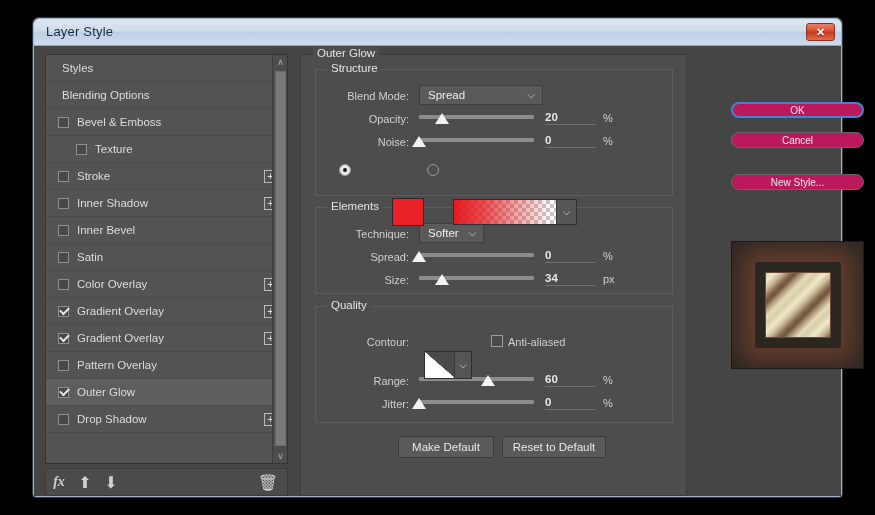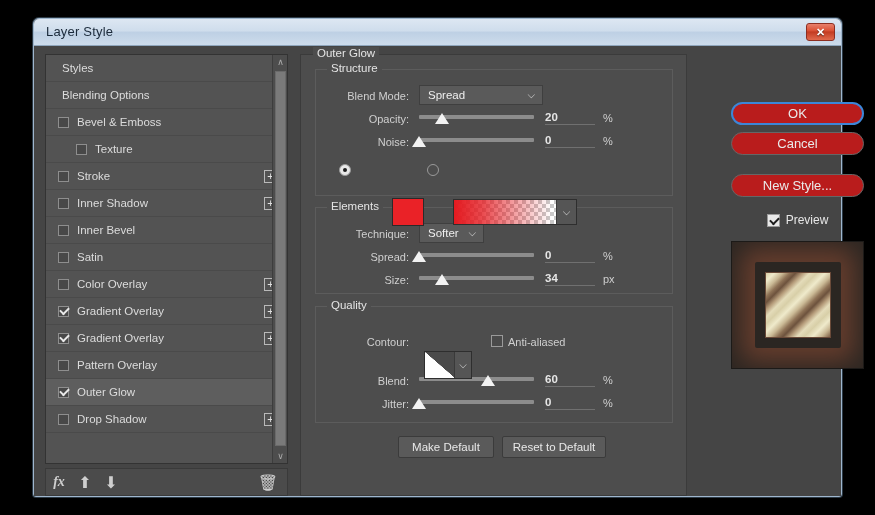--- a/index.html
+++ b/index.html
@@ -289,25 +289,25 @@
     border-radius: 2px;
     color: #e8e8e8; font-size: 11.5px;
     display: flex; align-items: center; justify-content: center;
     cursor: pointer;
   }
 
   
   .rbtn {
     position: absolute;
     left: 697px;
-    width: 133px; height: 23px;
+    width: 133px; height: 16px;
     border-radius: 13px;
     border: 1px solid #666;
-    background: #b91c1c;
-    color: #eaeaea; font-size: 13px;
+    background: #be185d;
+    color: #eaeaea; font-size: 10px;
     display: flex; align-items: center; justify-content: center;
     cursor: pointer;
   }
   #ok-btn { top: 56px; border: 2px solid #3c86d8; }
   #cancel-btn { top: 86px; text-align: center; }
   #newstyle-btn { top: 128px; text-align: right; }
   #preview-row {
     position: absolute; left: 697px; top: 164px;
     width: 133px; height: 20px;
     display: flex; align-items: center; justify-content: center;
@@ -503,21 +503,21 @@
       <div class="numfield" style="left:244px; top:217px; width:50px;">34</div>
       <div class="unit" style="left:302px; top:218px;">px</div>
 
       <div class="fieldset" style="left:14px; top:251px; width:358px; height:117px;"></div>
       <div class="sec-title" style="left:26px; top:244px;">Quality</div>
 
       <div class="lbl" style="left:12px; top:281px; width:96px;">Contour:</div>
       <div class="small-cbox" style="left:190px; top:280px;"></div>
       <div class="lbl" style="left:207px; top:281px; width:90px; text-align:left;">Anti-aliased</div>
 
-      <div class="lbl" style="left:12px; top:320px; width:96px;">Blend:</div>
+      <div class="lbl" style="left:12px; top:320px; width:96px;">Range:</div>
       <div class="slider" id="sl-range" style="left:118px; top:318px; width:115px;">
         <div class="track"></div>
         <div class="thumb" style="left: 60%;"></div>
       </div>
       <div class="numfield" style="left:244px; top:318px; width:50px;">60</div>
       <div class="unit" style="left:302px; top:319px;">%</div>
 
       <div class="lbl" style="left:12px; top:343px; width:96px;">Jitter:</div>
       <div class="slider" id="sl-jitter" style="left:118px; top:341px; width:115px;">
         <div class="track"></div>
@@ -536,23 +536,19 @@
       <div id="grad-chev">⌵</div>
     </div>
     <div id="contour-wrap">
       <div id="contour-thumb"></div>
       <div id="contour-chev">⌵</div>
     </div>
 
     <div class="rbtn" id="ok-btn">OK</div>
     <div class="rbtn" id="cancel-btn">Cancel</div>
     <div class="rbtn" id="newstyle-btn">New Style...</div>
-    <div id="preview-row">
-      <div id="preview-cbox"></div>
-      <span>Preview</span>
-    </div>
     <div id="preview-thumb">
       <div id="preview-glow"></div>
       <div id="preview-art"></div>
     </div>
 
   </div>
 </div>
 
 </body></html>

